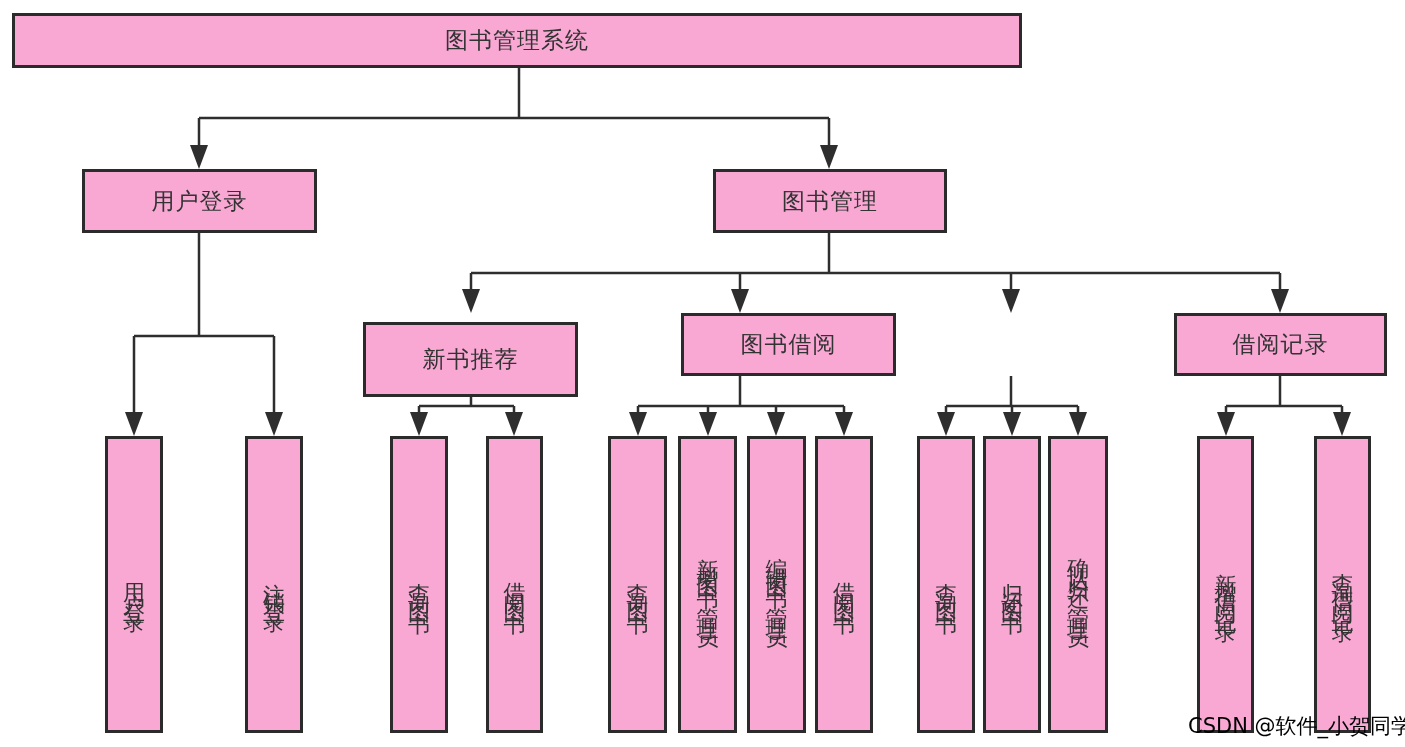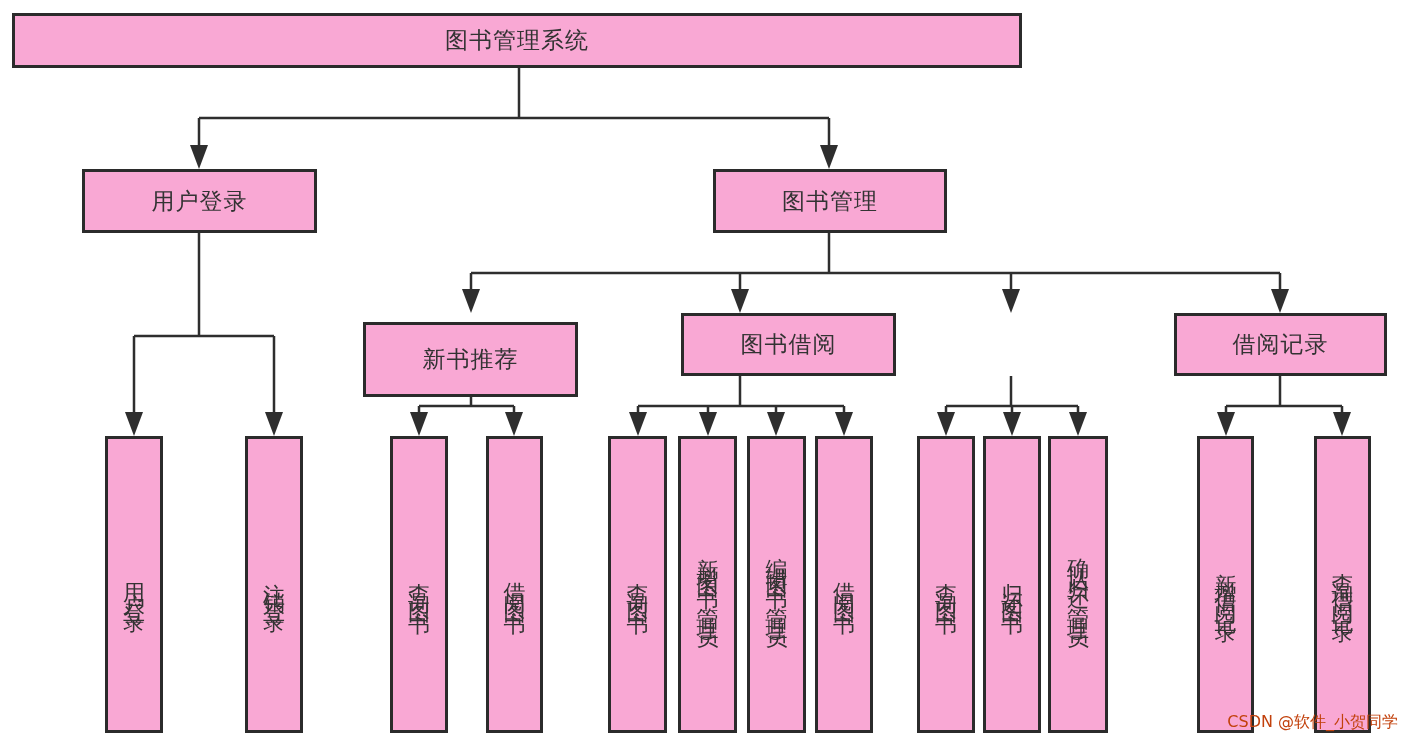--- a/index.html
+++ b/index.html
@@ -34,22 +34,22 @@
     font-size: 22px;
     letter-spacing: 10px;
     line-height: 1;
     color: #333333;
   }
   .watermark {
     position: absolute;
     left: 1188px;
     top: 712px;
     width: 210px;
-    font-size: 16px;
-    color: #c2410c;
+    font-size: 21px;
+    color: #000000;
     white-space: nowrap;
     text-align: right;
   }
 </style>
 </head>
 <body>
 
 <div class="canvas">
 
   <svg class="connectors" viewBox="0 0 1405 747" xmlns="http://www.w3.org/2000/svg" aria-hidden="true">

